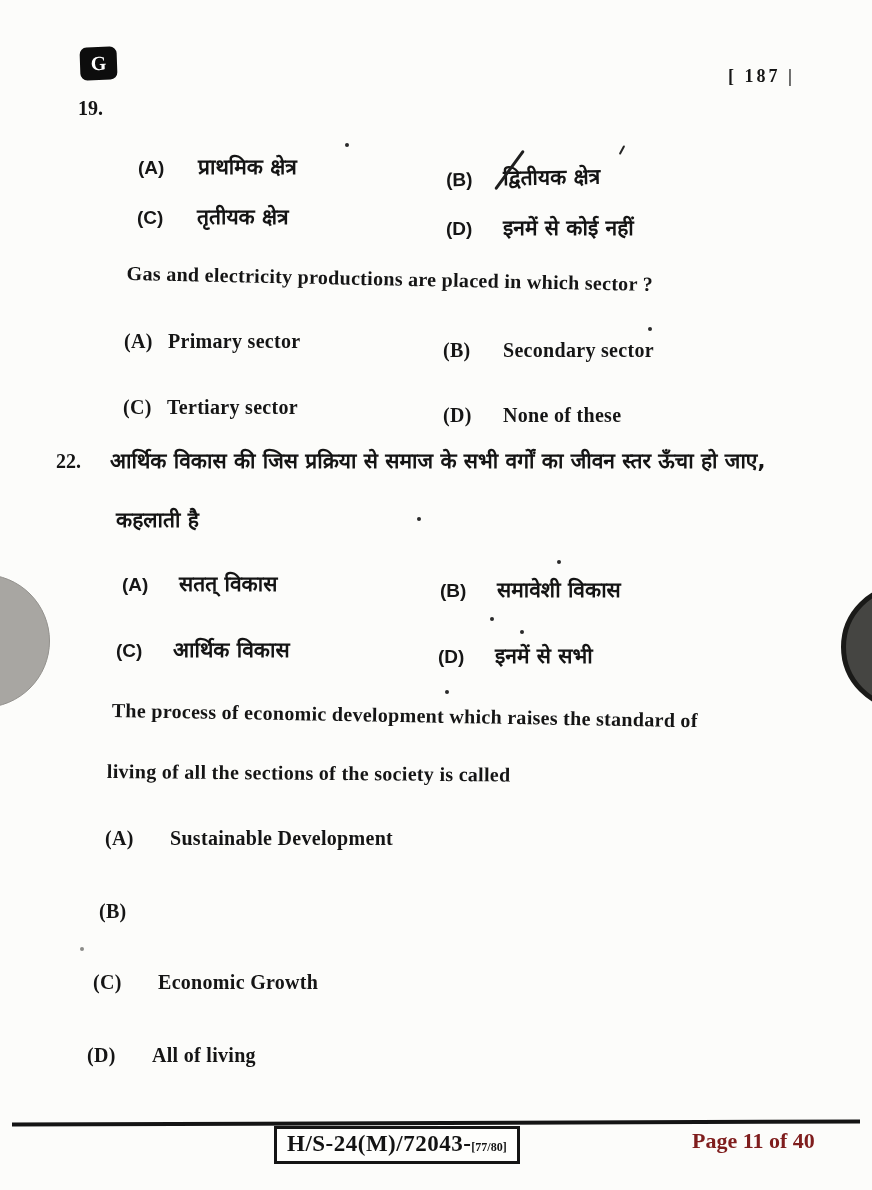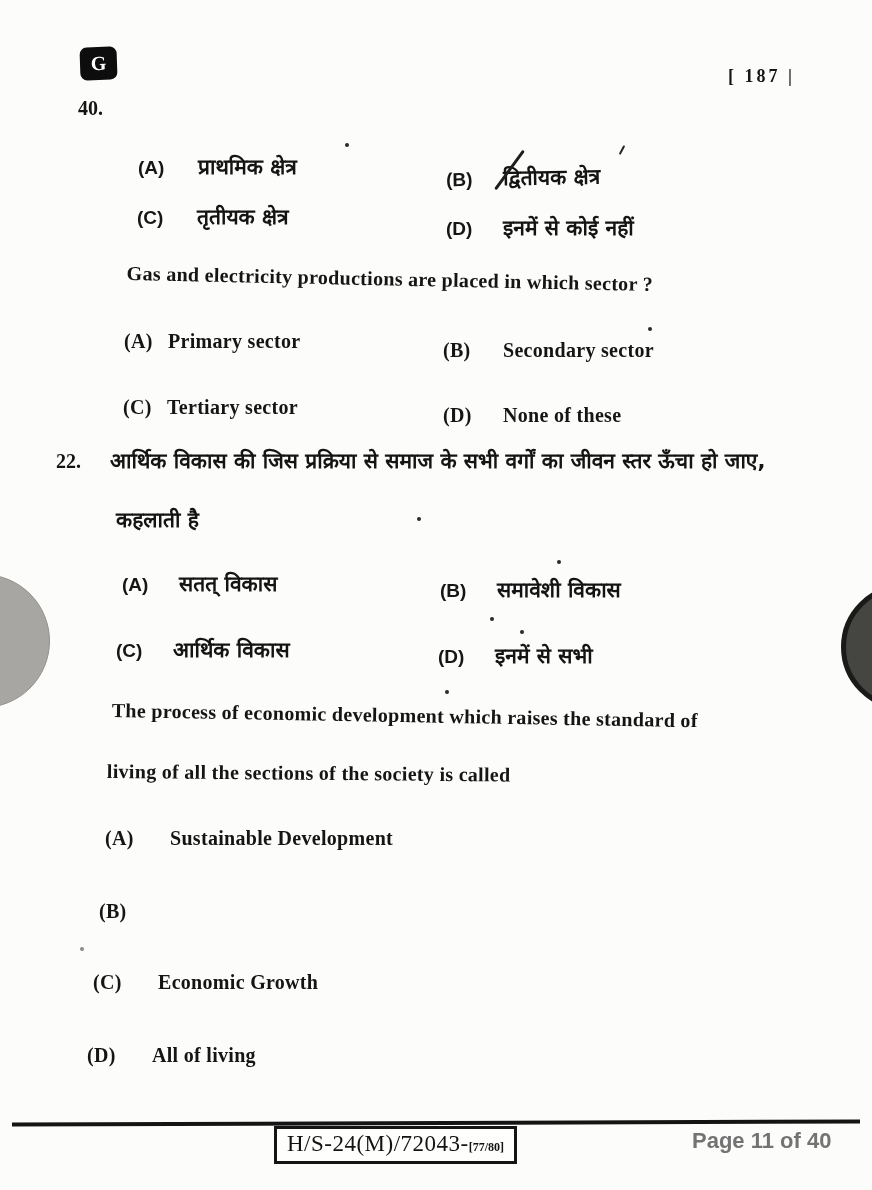--- a/index.html
+++ b/index.html
@@ -15,35 +15,35 @@
   .lblfont{font-family:"Liberation Sans",sans-serif;font-weight:700;font-size:19px}
   .gbadge{width:37px;height:33px;background:#0d0d0d;border-radius:7px;color:#fff;display:flex;align-items:center;justify-content:center;
           font-family:"Liberation Serif",serif;font-weight:700;font-size:20px;transform:rotate(-2deg)}
   .pageref{font-family:"Liberation Serif",serif;font-weight:700;font-size:18px;letter-spacing:3px}
   .slash{width:3px;height:48px;background:#1f1f1f;transform:rotate(36deg);border-radius:2px}
   .tick{width:2px;height:10px;background:#252525;transform:rotate(28deg);border-radius:1px}
   .dot{width:4px;height:4px;background:#2a2a2a;border-radius:50%}
   .dot.faint{background:#8b8b88}
   .footline{width:848px;height:4px;background:#141414;transform:rotate(-0.2deg)}
   .footbox{border:3px solid #141414;background:#fefefc;padding:2px 10px 4px;white-space:nowrap}
-  .code-main{font-family:"Liberation Serif",serif;font-weight:400;font-size:23px;letter-spacing:.5px;color:#131313}
+  .code-main{font-family:"Liberation Serif",serif;font-weight:700;font-size:23px;letter-spacing:.5px;color:#131313}
   .code-small{font-family:"Liberation Serif",serif;font-weight:700;font-size:12px;color:#131313}
-  .pagelabel{font-family:Liberation Sans, sans-serif;font-weight:700;font-size:22px;color:#737373}
+  .pagelabel{font-family:Liberation Serif, serif;font-weight:700;font-size:22px;color:#7f1d1d}
   .holeL{width:132px;height:132px;border-radius:50%;background:#a8a6a2;border:1px solid #93918d}
   .holeR{width:116px;height:116px;border-radius:50%;background:#454542;border:5px solid #1a1a18}
 </style>
 </head>
 <body>
 
 <div class="page">
 
   <div class="abs gbadge" style="left:80px;top:47px">G</div>
   <div class="abs pageref" style="left:728px;top:66px">[ 187 |</div>
 
-  <div class="abs qnum" style="left:78px;top:97px">40.</div>
+  <div class="abs qnum" style="left:78px;top:97px">19.</div>
 
   <div class="abs opt" style="left:138px;top:152px">
     <span class="lbl lblfont g60">(A)</span>
     <span class="hi">प्राथमिक क्षेत्र</span>
   </div>
   <div class="abs opt" style="left:446px;top:163px;transform:rotate(-1deg)">
     <span class="lbl lblfont g57">(B)</span>
     <span class="hi">द्वितीयक क्षेत्र</span>
   </div>
 

